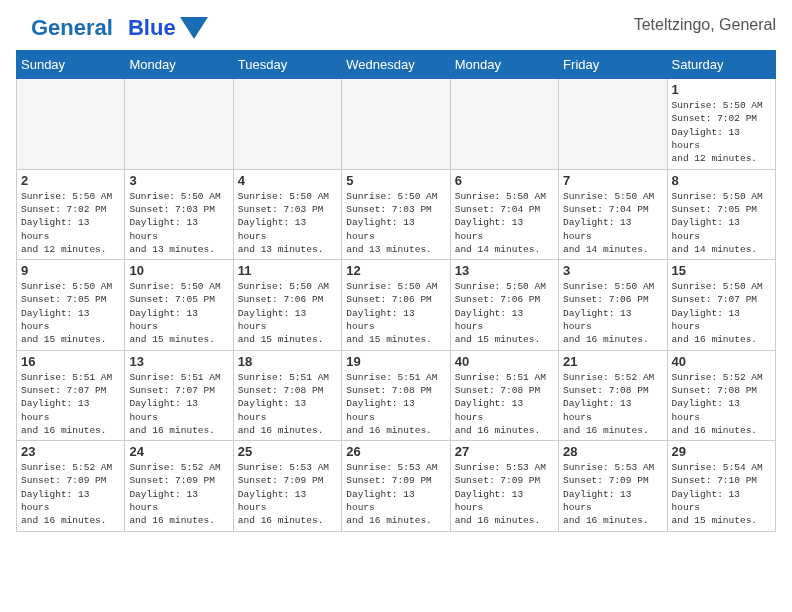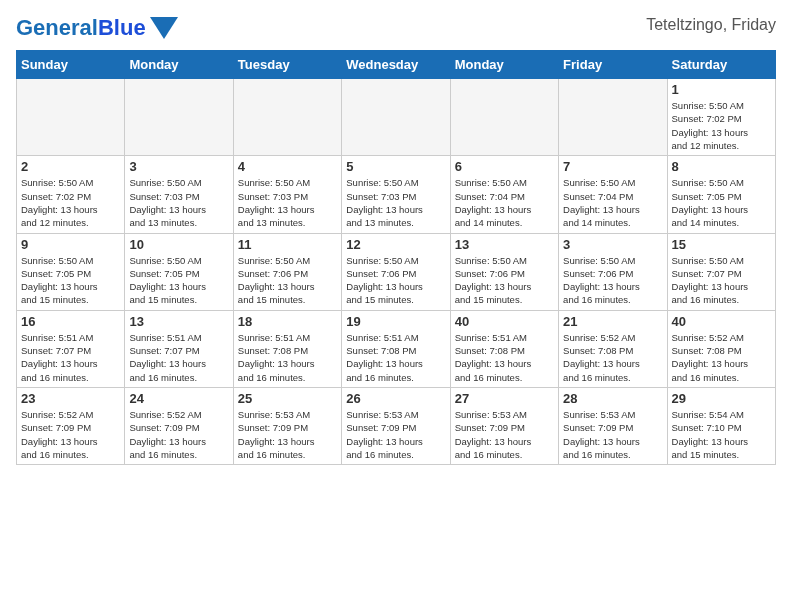--- a/index.html
+++ b/index.html
@@ -20,21 +20,21 @@
       display: flex;
       flex-direction: column;
       align-items: flex-start;
     }
     .logo-text {
       font-size: 22px;
       font-weight: bold;
       color: #333;
       line-height: 1.1;
     }
-    .logo-text span { color: #1a6db5; }
+    .logo-text span { color: #1a6db5; margin-left: 15px; }
     .title-section {
       text-align: right;
     }
     .month-title {
       font-size: 32px;
       font-weight: bold;
       color: #333;
       line-height: 1.1;
     }
     .location-title {
@@ -43,21 +43,21 @@
     }
     .calendar {
       width: 100%;
       border-collapse: collapse;
       border: 1px solid #ccc;
     }
     .calendar th {
       background: #1a6db5;
       color: #fff;
       font-size: 13px;
-      font-weight: bold;
+      font-weight: normal;
       padding: 6px 4px;
       text-align: left;
       border: 1px solid #1a6db5;
     }
     .calendar td {
       vertical-align: top;
       border: 1px solid #ccc;
       padding: 3px 4px;
       width: calc(100%/7);
       background: #fff;
@@ -70,39 +70,40 @@
       font-size: 13px;
       font-weight: bold;
       color: #333;
       display: block;
       margin-bottom: 2px;
     }
     .day-info {
       font-size: 9.5px;
       color: #333;
       line-height: 1.4;
+      font-family: Liberation Mono, monospace;
     }
   </style>
 </head>
 <body>
 
 <div class="header">
   <div class="logo">
     <div style="display:flex;align-items:center;gap:4px;">
       <span class="logo-text">
         <span>General</span><span style="color: #1d4ed8;">Blue</span>
       </span>
 
       <svg width="28" height="22" viewBox="0 0 28 22">
         <polygon points="0,0 28,0 14,22" fill="#1a6db5"></polygon>
       </svg>
     </div>
   </div>
   <div class="title-section">
-    <div class="location-title">Teteltzingo, Friday</div>
+    <div class="location-title">Teteltzingo, General</div>
   </div>
 </div>
 
 <table class="calendar">
   <thead>
     <tr>
       <th>Sunday</th>
       <th>Monday</th>
       <th>Tuesday</th>
       <th>Wednesday</th>

